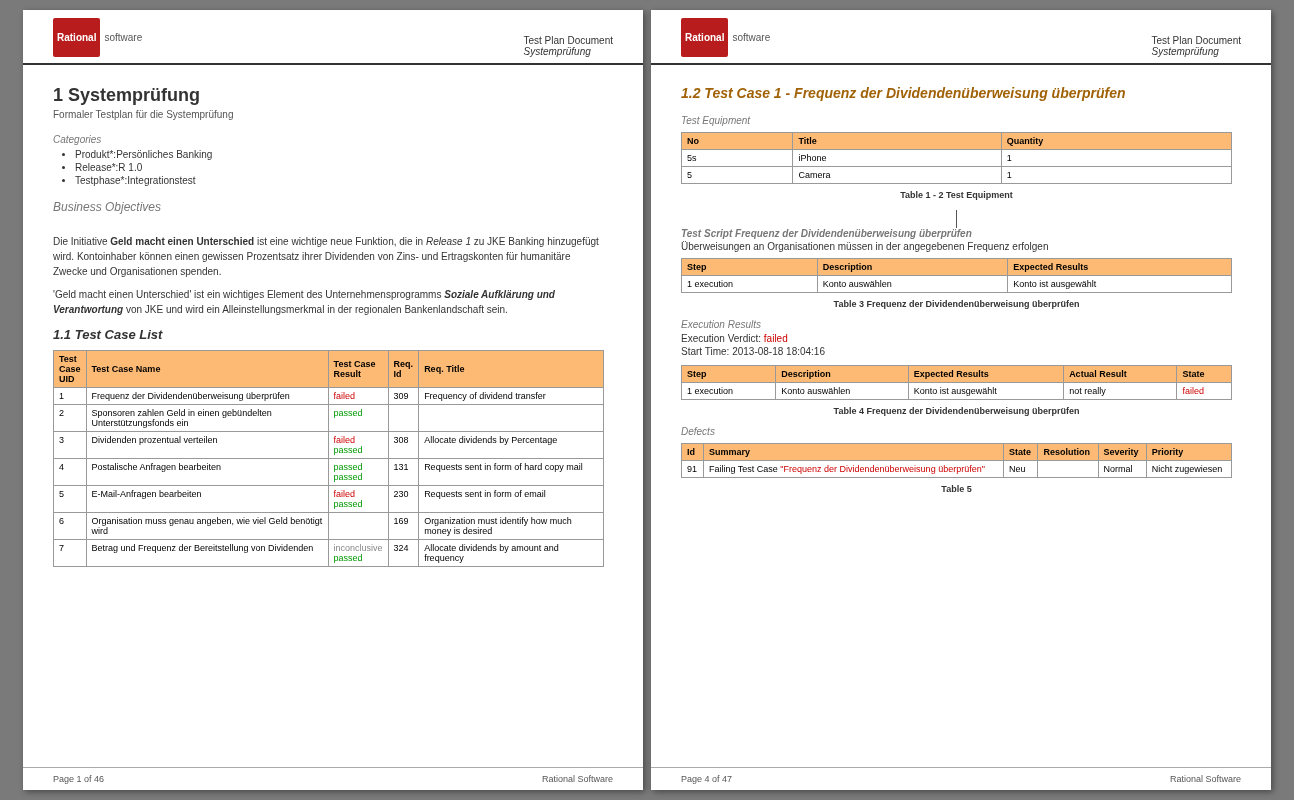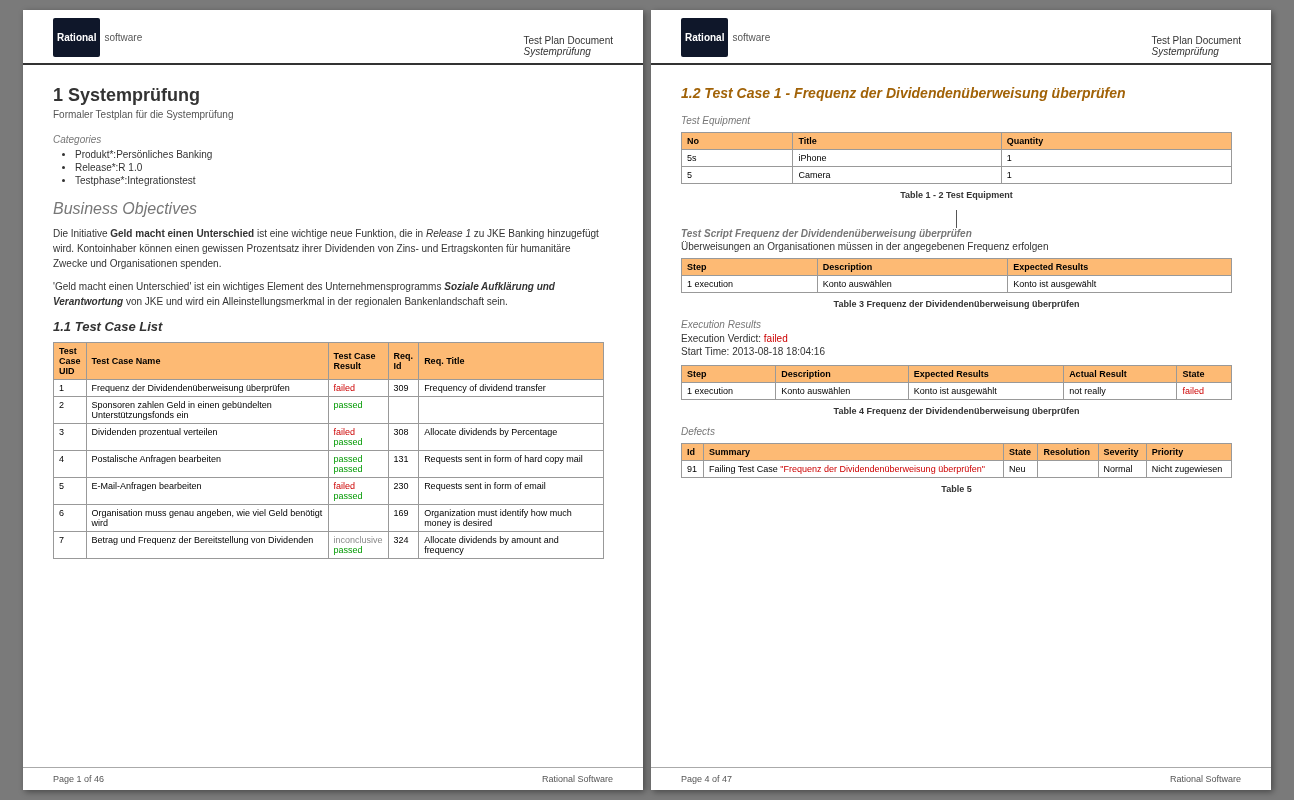--- a/index.html
+++ b/index.html
@@ -33,21 +33,21 @@
       justify-content: space-between;
       align-items: flex-end;
       margin-bottom: 10px;
     }
     .logo-area {
       display: flex;
       align-items: center;
       gap: 4px;
     }
     .logo-rational {
-      background: #0f172a;
+      background: #b91c1c;
       color: white;
       font-weight: bold;
       font-size: 10px;
       padding: 14px 4px;
       border-radius: 2px;
     }
     .logo-software {
       font-size: 10px;
       color: #555;
     }
@@ -99,24 +99,24 @@
       list-style: disc;
       padding-left: 22px;
       margin-bottom: 14px;
     }
     .bullet-list li {
       font-size: 10px;
       color: #333;
       margin-bottom: 2px;
     }
     .section-label {
-      font-size: 16px;
-      color: #777;
-      font-style: italic;
-      margin-bottom: 8px;
+      font-size: 12px;
+      color: #777;
+      font-style: italic;
+      margin-bottom: 20px;
     }
     .body-text {
       font-size: 10px;
       color: #333;
       line-height: 1.5;
       margin-bottom: 8px;
     }
     .subsection-title {
       font-size: 13px;
       font-weight: bold;

